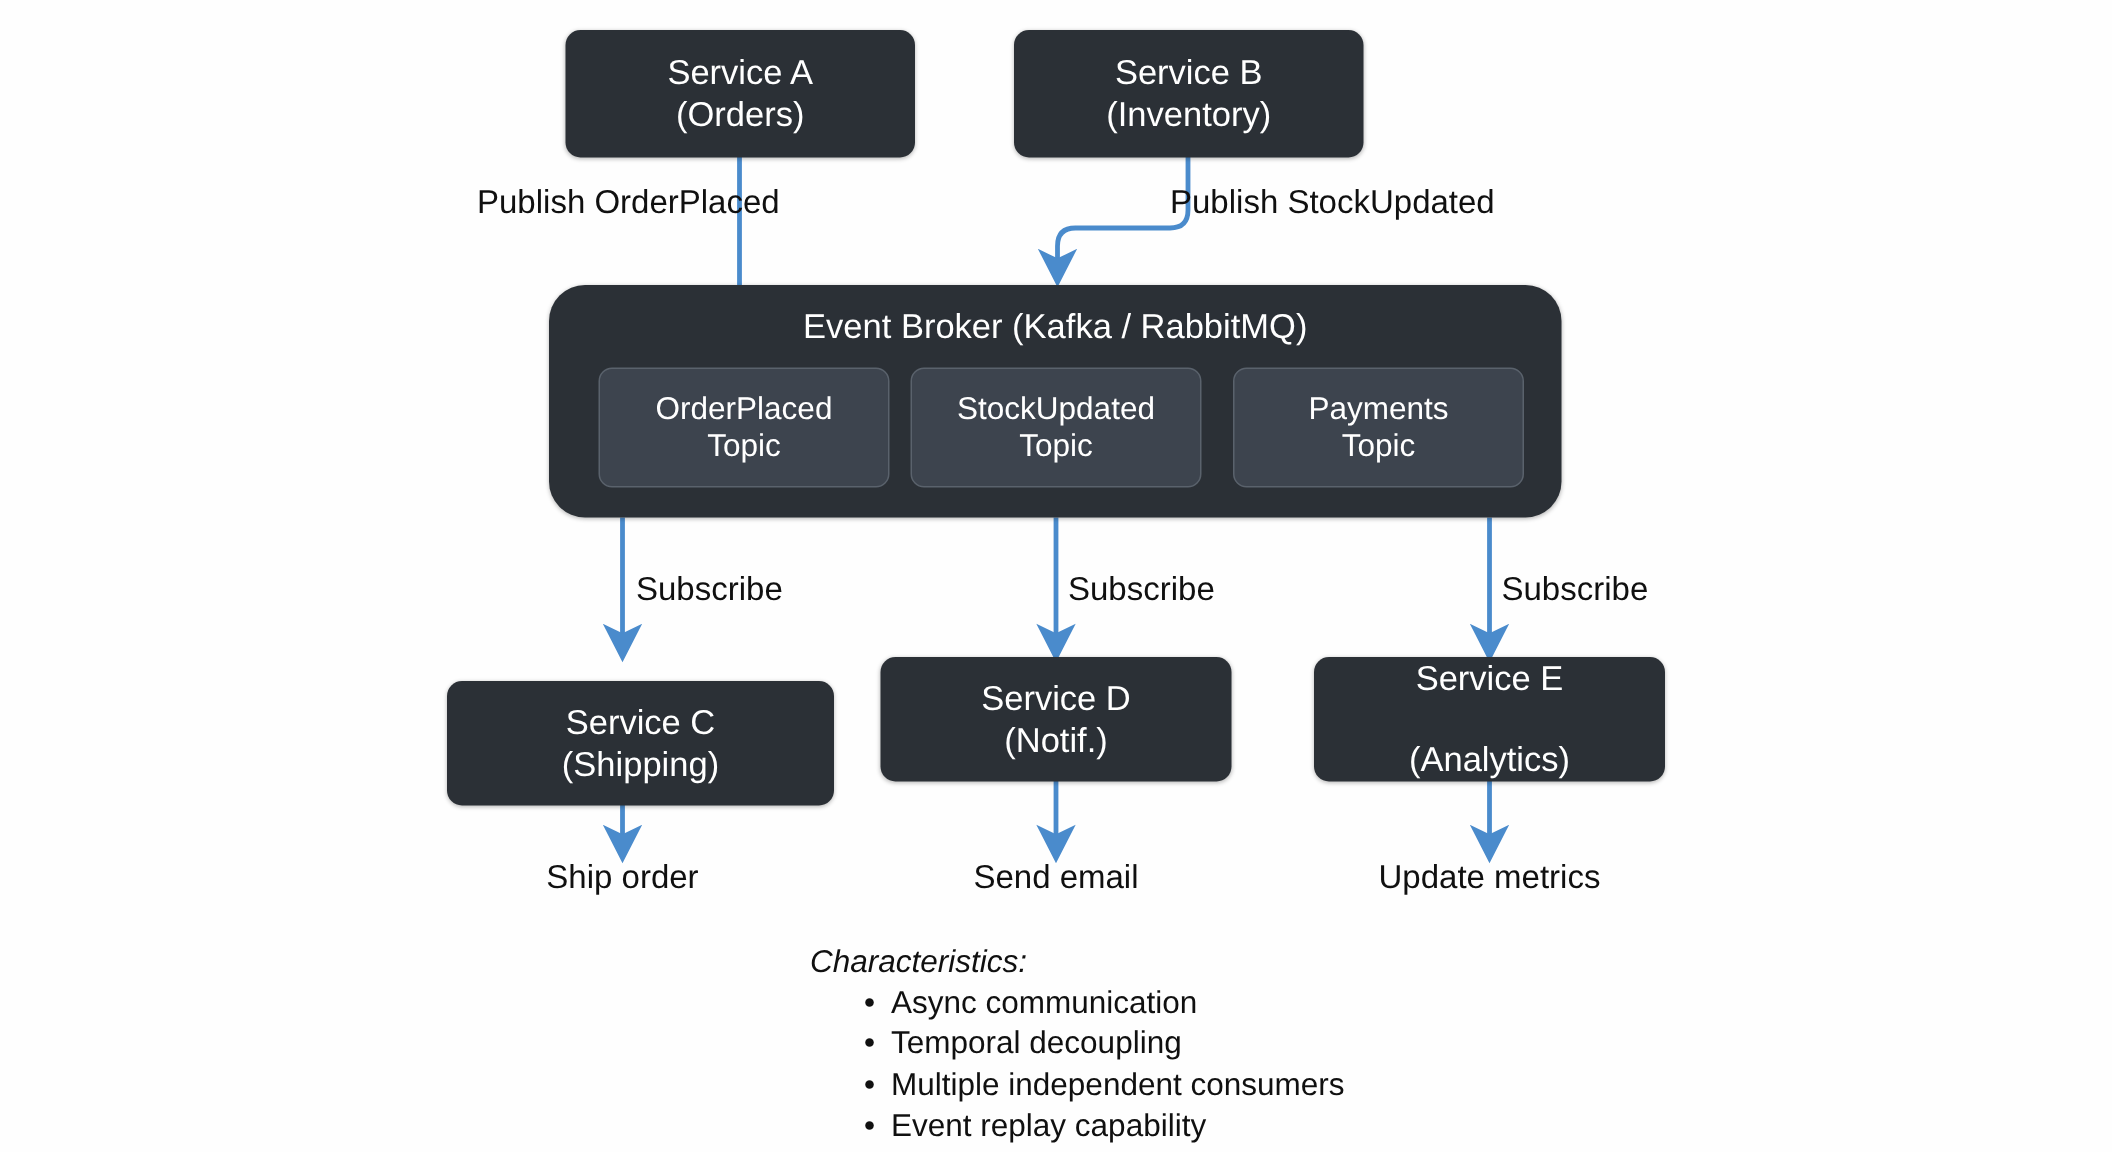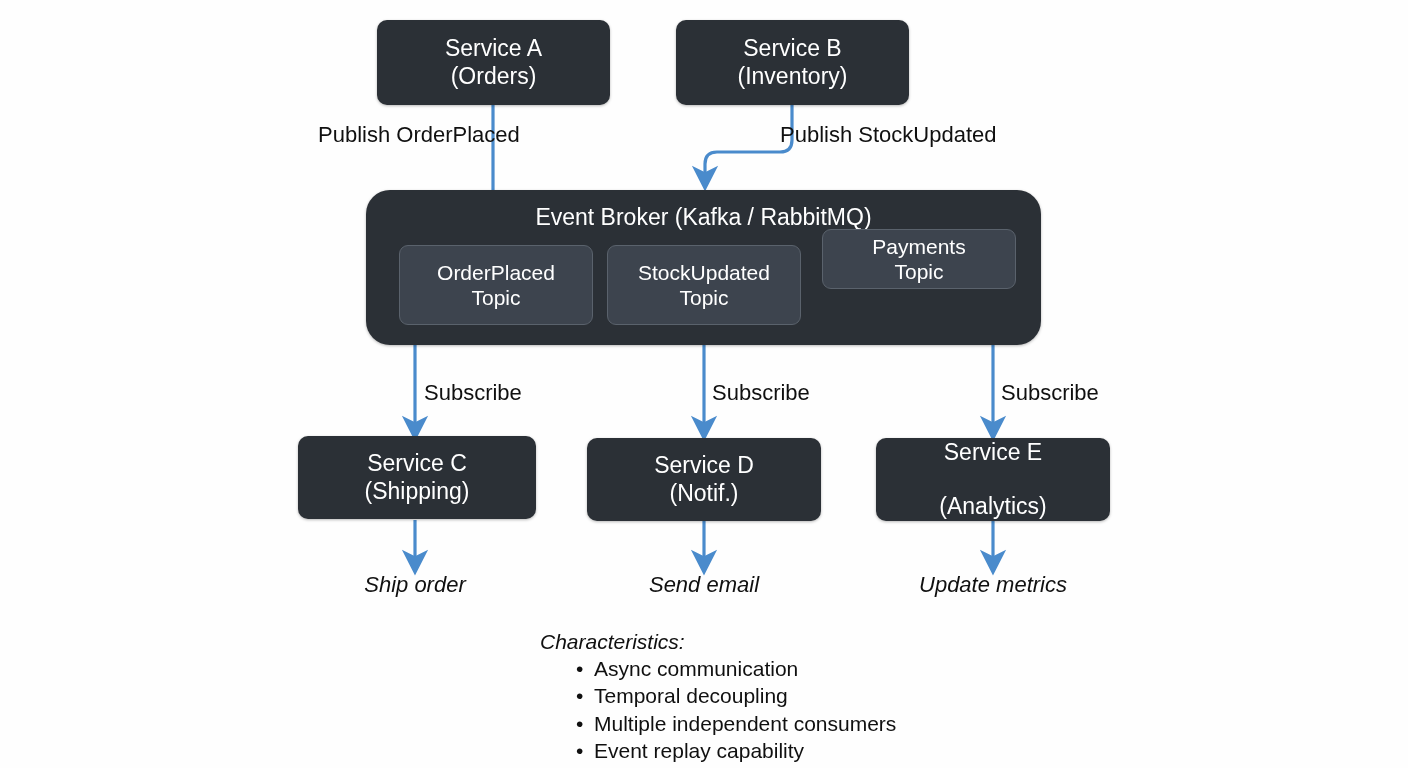--- a/index.html
+++ b/index.html
@@ -85,21 +85,20 @@
     font-size: 22px;
     line-height: 1.25;
     white-space: nowrap;
   }
   .outcome {
     position: absolute;
     color: #101010;
     font-size: 22px;
     text-align: center;
     white-space: nowrap;
-    font-style: italic;
   }
   .charac {
     position: absolute;
     color: #101010;
     font-size: 21px;
     line-height: 1.17;
   }
   .charac .head {
     display: block;
     margin-bottom: 2px;
@@ -176,31 +175,31 @@
     <div class="topic" style="left:33px; top:55px; width:194px; height:80px;">
       <span class="ln">OrderPlaced</span>
       <span class="ln">Topic</span>
     </div>
 
     <div class="topic" style="left:241px; top:55px; width:194px; height:80px;">
       <span class="ln">StockUpdated</span>
       <span class="ln">Topic</span>
     </div>
 
-    <div class="topic" style="left:456px; top:39px; width:194px; height:60px;">
+    <div class="topic" style="left:456px; top:55px; width:194px; height:80px;">
       <span class="ln">Payments</span>
       <span class="ln">Topic</span>
     </div>
   </div>
 
   <div class="edge-label" style="left:424px; top:379px;">Subscribe</div>
   <div class="edge-label" style="left:712px; top:379px;">Subscribe</div>
   <div class="edge-label" style="left:1001px; top:379px;">Subscribe</div>
 
-  <div class="node svc" style="left:298px; top:436px; width:238px; height:83px;">
+  <div class="node svc" style="left:298px; top:454px; width:258px; height:83px;">
     <span class="ln">Service C</span>
     <span class="ln">(Shipping)</span>
   </div>
 
   <div class="node svc" style="left:587px; top:438px; width:234px; height:83px;">
     <span class="ln">Service D</span>
     <span class="ln">(Notif.)</span>
   </div>
 
   <div class="node svc" style="left:876px; top:438px; width:234px; height:83px;gap:26px;">

